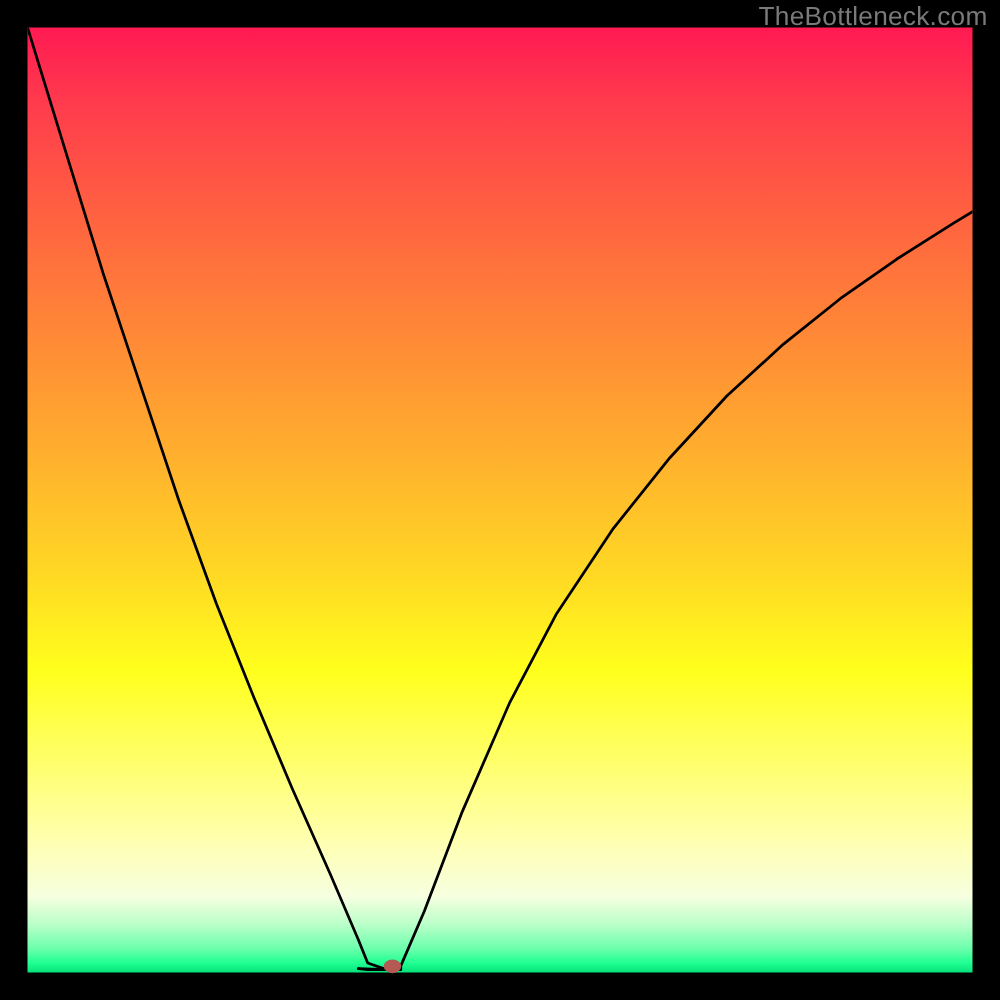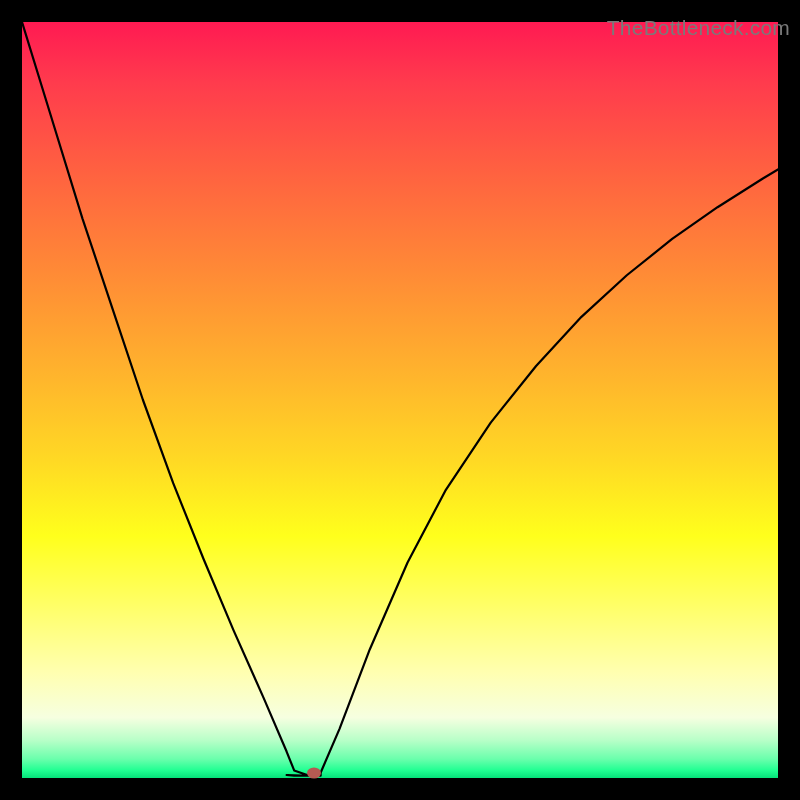--- a/index.html
+++ b/index.html
@@ -61,21 +61,20 @@
   .watermark {
     position: absolute;
     top: 2px;
     right: 10px;
     color: #7a7a7a;
     font-size: 21px;
     font-weight: 500;
     letter-spacing: 0.2px;
     font-family: Arial, Helvetica, sans-serif;
     user-select: none;
-    margin-top: 14px;
   }
 </style>
 </head>
 <body>
 
 <div class="frame">
 
   <div class="plot">
 
     <svg class="curve" viewBox="0 0 756 756" preserveAspectRatio="none">

